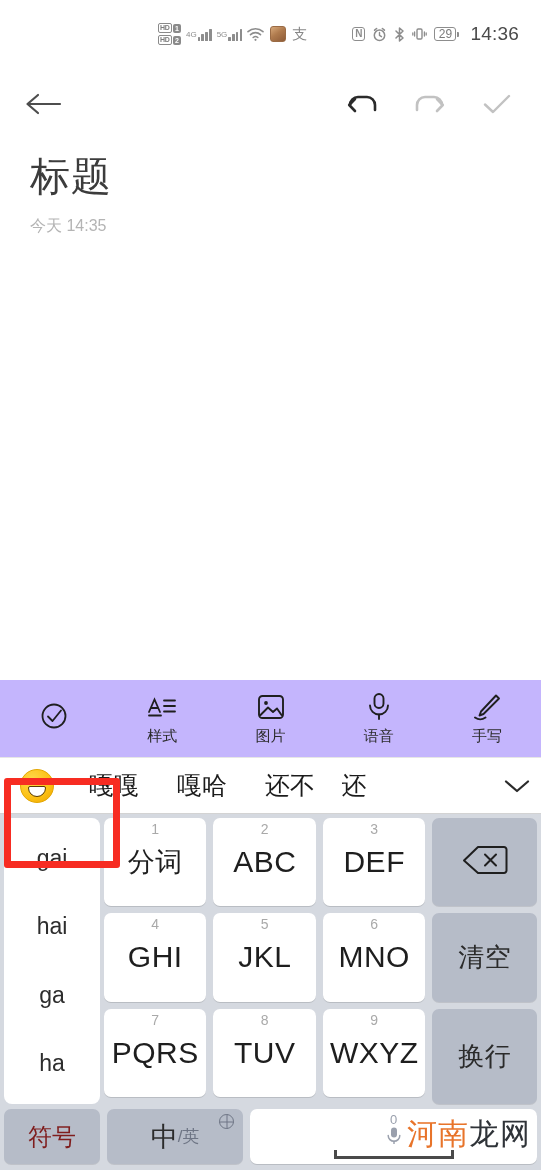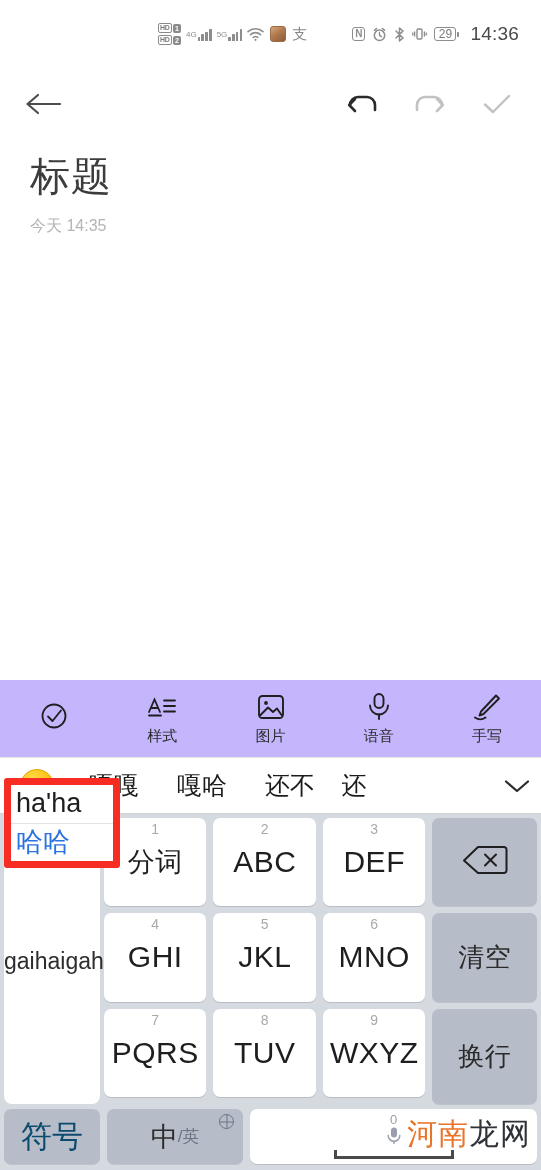--- a/index.html
+++ b/index.html
@@ -140,21 +140,21 @@
     font-size: 25px; color: #1b1b1b; padding: 0 2px;
     display: flex; align-items: center; justify-content: center;
   }
   .cand-1, .cand-2, .cand-3 { width: 88px; }
   .cand-clip { width: 40px; overflow: hidden; }
   .cand-more { width: 48px; display: flex; align-items: center; justify-content: center; margin-left: auto; }
 
   .kb-main { display: flex; height: 290px; padding: 4px 4px 0 4px; gap: 4px; }
   .py-col {
     width: 96px; background: #ffffff; border-radius: 8px;
-    display: flex; flex-direction: row; padding: 6px 0;
+    display: flex; flex-direction: column; padding: 6px 0;
   }
   .py-item {
     flex: 1; display: flex; align-items: center; justify-content: center;
     font-size: 23px; color: #2d2d2d;
   }
   .keygrid {
     flex: 1; display: grid;
     grid-template-columns: 1fr 1fr 1fr 1.02fr;
     grid-template-rows: 1fr 1fr 1fr;
     gap: 7px;
@@ -176,21 +176,21 @@
 
   .kb-bottom { display: flex; height: 66px; padding: 5px 4px 6px 4px; gap: 7px; }
   .bkey {
     border-radius: 7px; display: flex; align-items: center; justify-content: center;
     position: relative; background: #b6bcc8; box-shadow: 0 1px 0 rgba(0,0,0,.10);
   }
   .bkey.sym  { flex: 0 0 96px; }
   .bkey.lang { flex: 0 0 136px; }
   .bkey.space{ flex: 1; background: #ffffff; box-shadow: 0 1px 0 rgba(0,0,0,.13); }
   .bkey.num  { flex: 0 0 136px; }
-  .bkey-text { font-size: 31px; color: #0c4a6e; }
+  .bkey-text { font-size: 24px; color: #7f1d1d; }
   .bkey-text.num123 { font-size: 28px; color: #2b2b2b; }
   .lang-main { font-size: 27px; color: #2b2b2b; }
   .lang-sub  { font-size: 17px; color: #6e7585; }
   .globe {
     position: absolute; top: 5px; right: 9px;
     width: 15px; height: 15px; border-radius: 50%;
     border: 1.4px solid #6e7585;
   }
   .globe::before {
     content: ""; position: absolute; left: 50%; top: -1.4px; bottom: -1.4px;
@@ -508,23 +508,19 @@
               <path d="M8 14.3v2.2" stroke="#9aa0ad" stroke-width="1.5" stroke-linecap="round"></path>
             </svg>
           </span>
           <span class="space-bar"></span>
         </span>
       </div>
     </div>
 
   </div>
 
-  <div class="pinyin-box">
-    <span class="pinyin-text">ha'ha</span>
-    <span class="pinyin-pick">哈哈</span>
-  </div>
   <div class="redbox"></div>
 
   <div class="watermark">
     <span class="wm-a">河南</span><span class="wm-b">龙网</span>
   </div>
 
 </div>
 
 </body></html>

